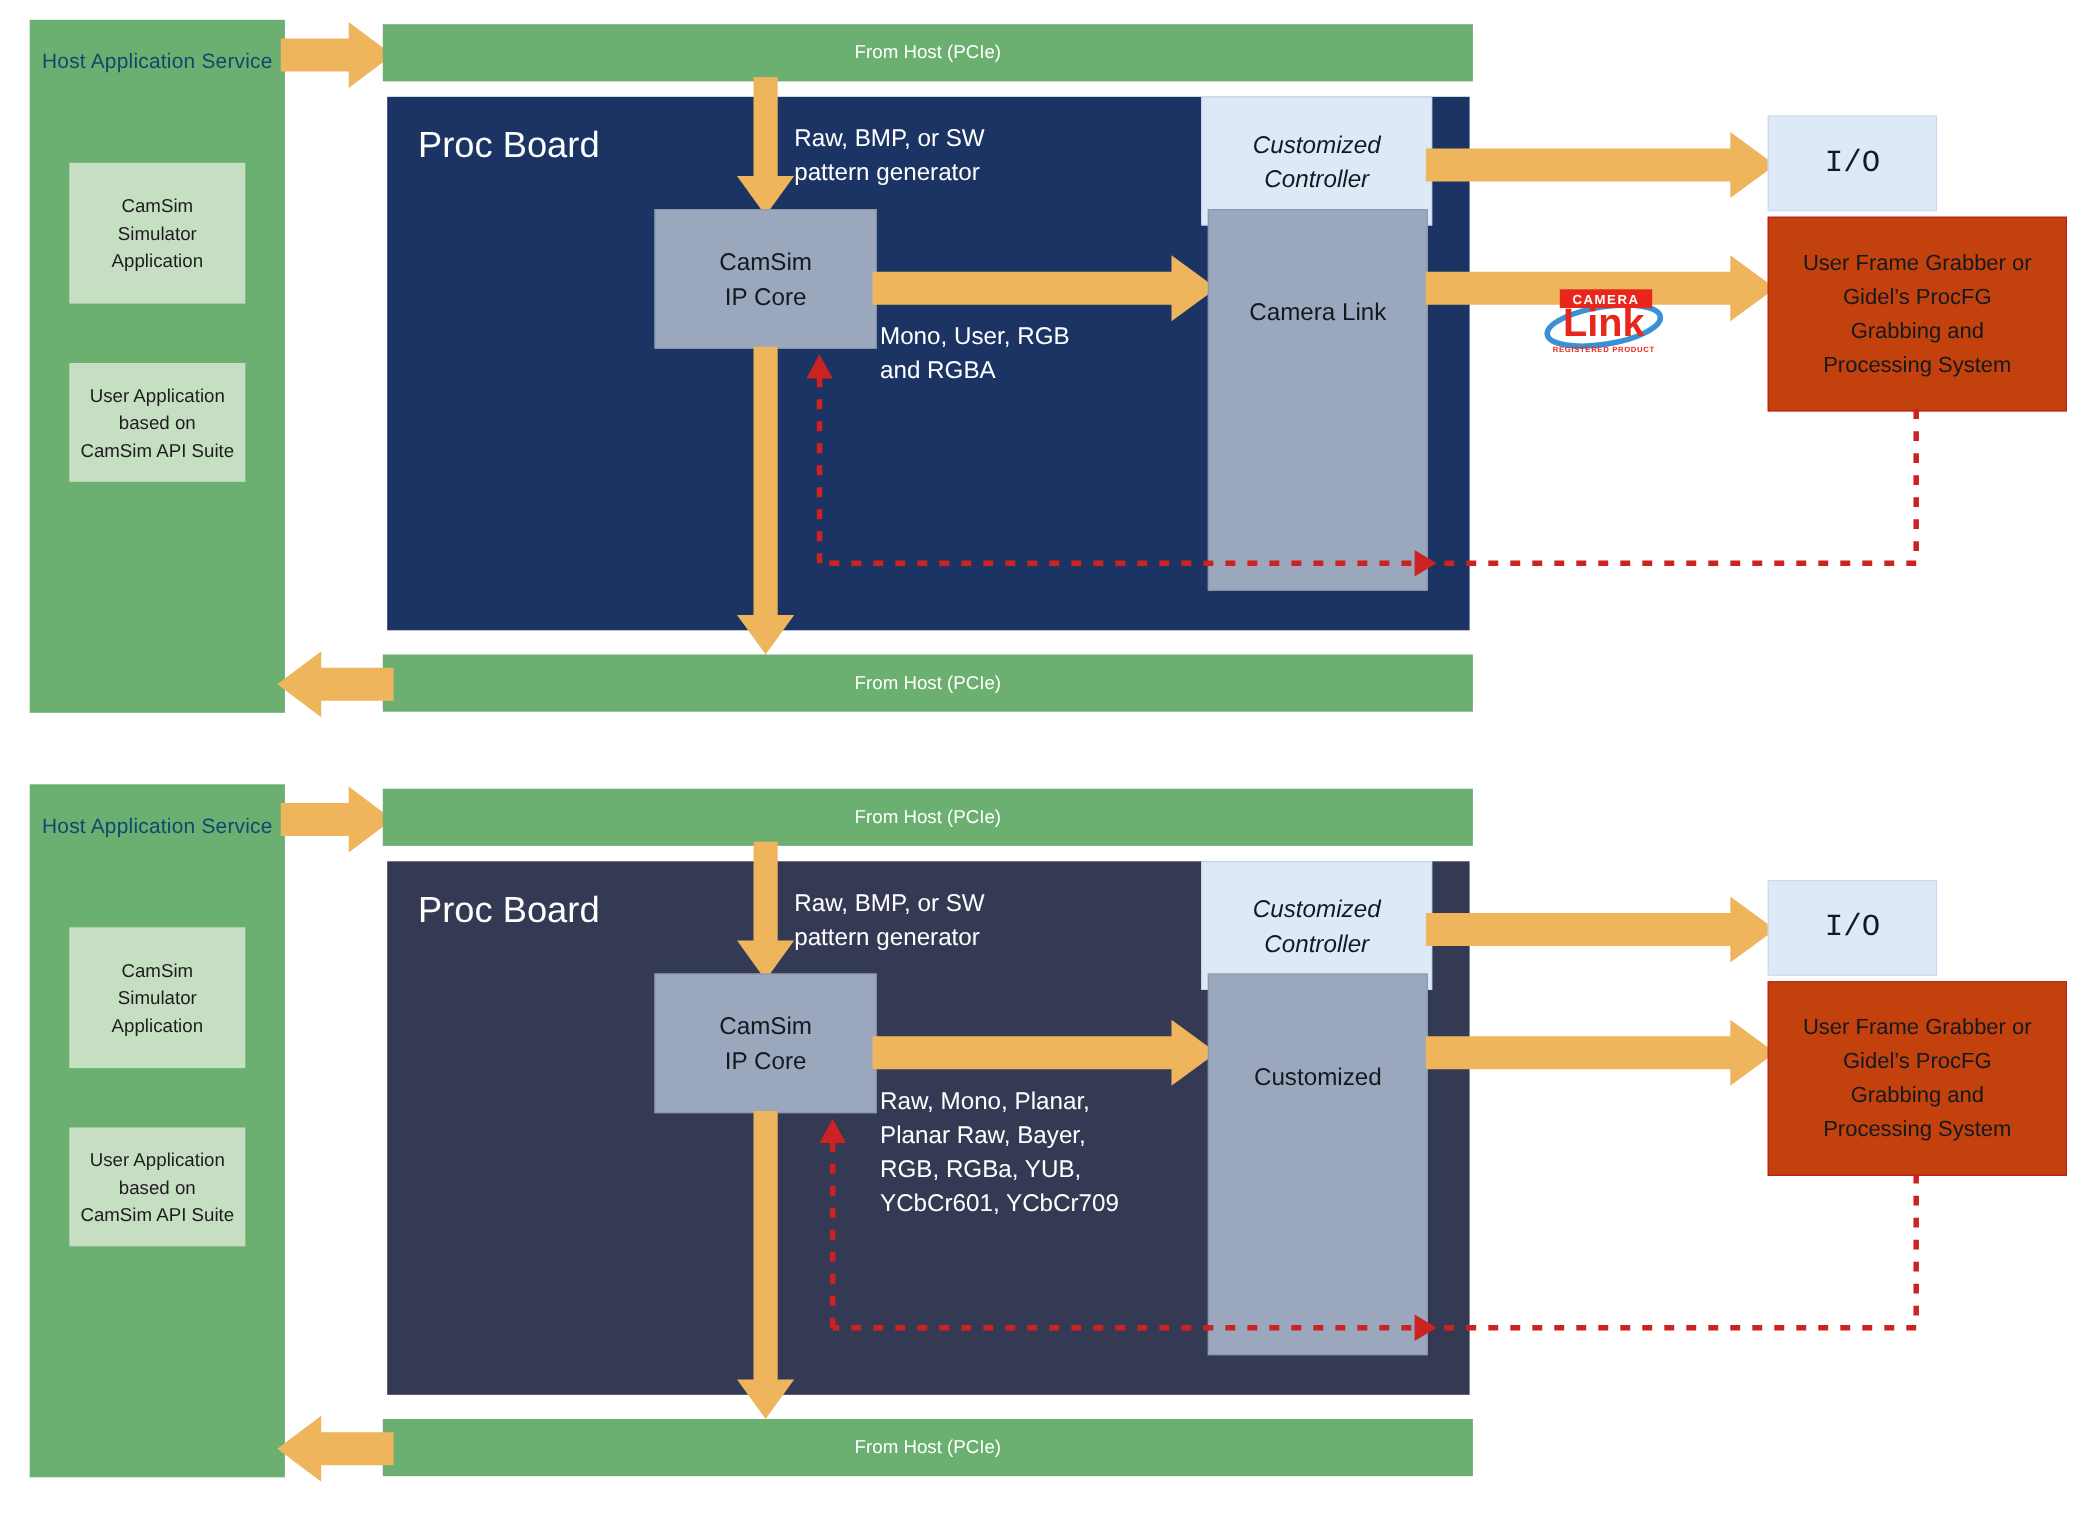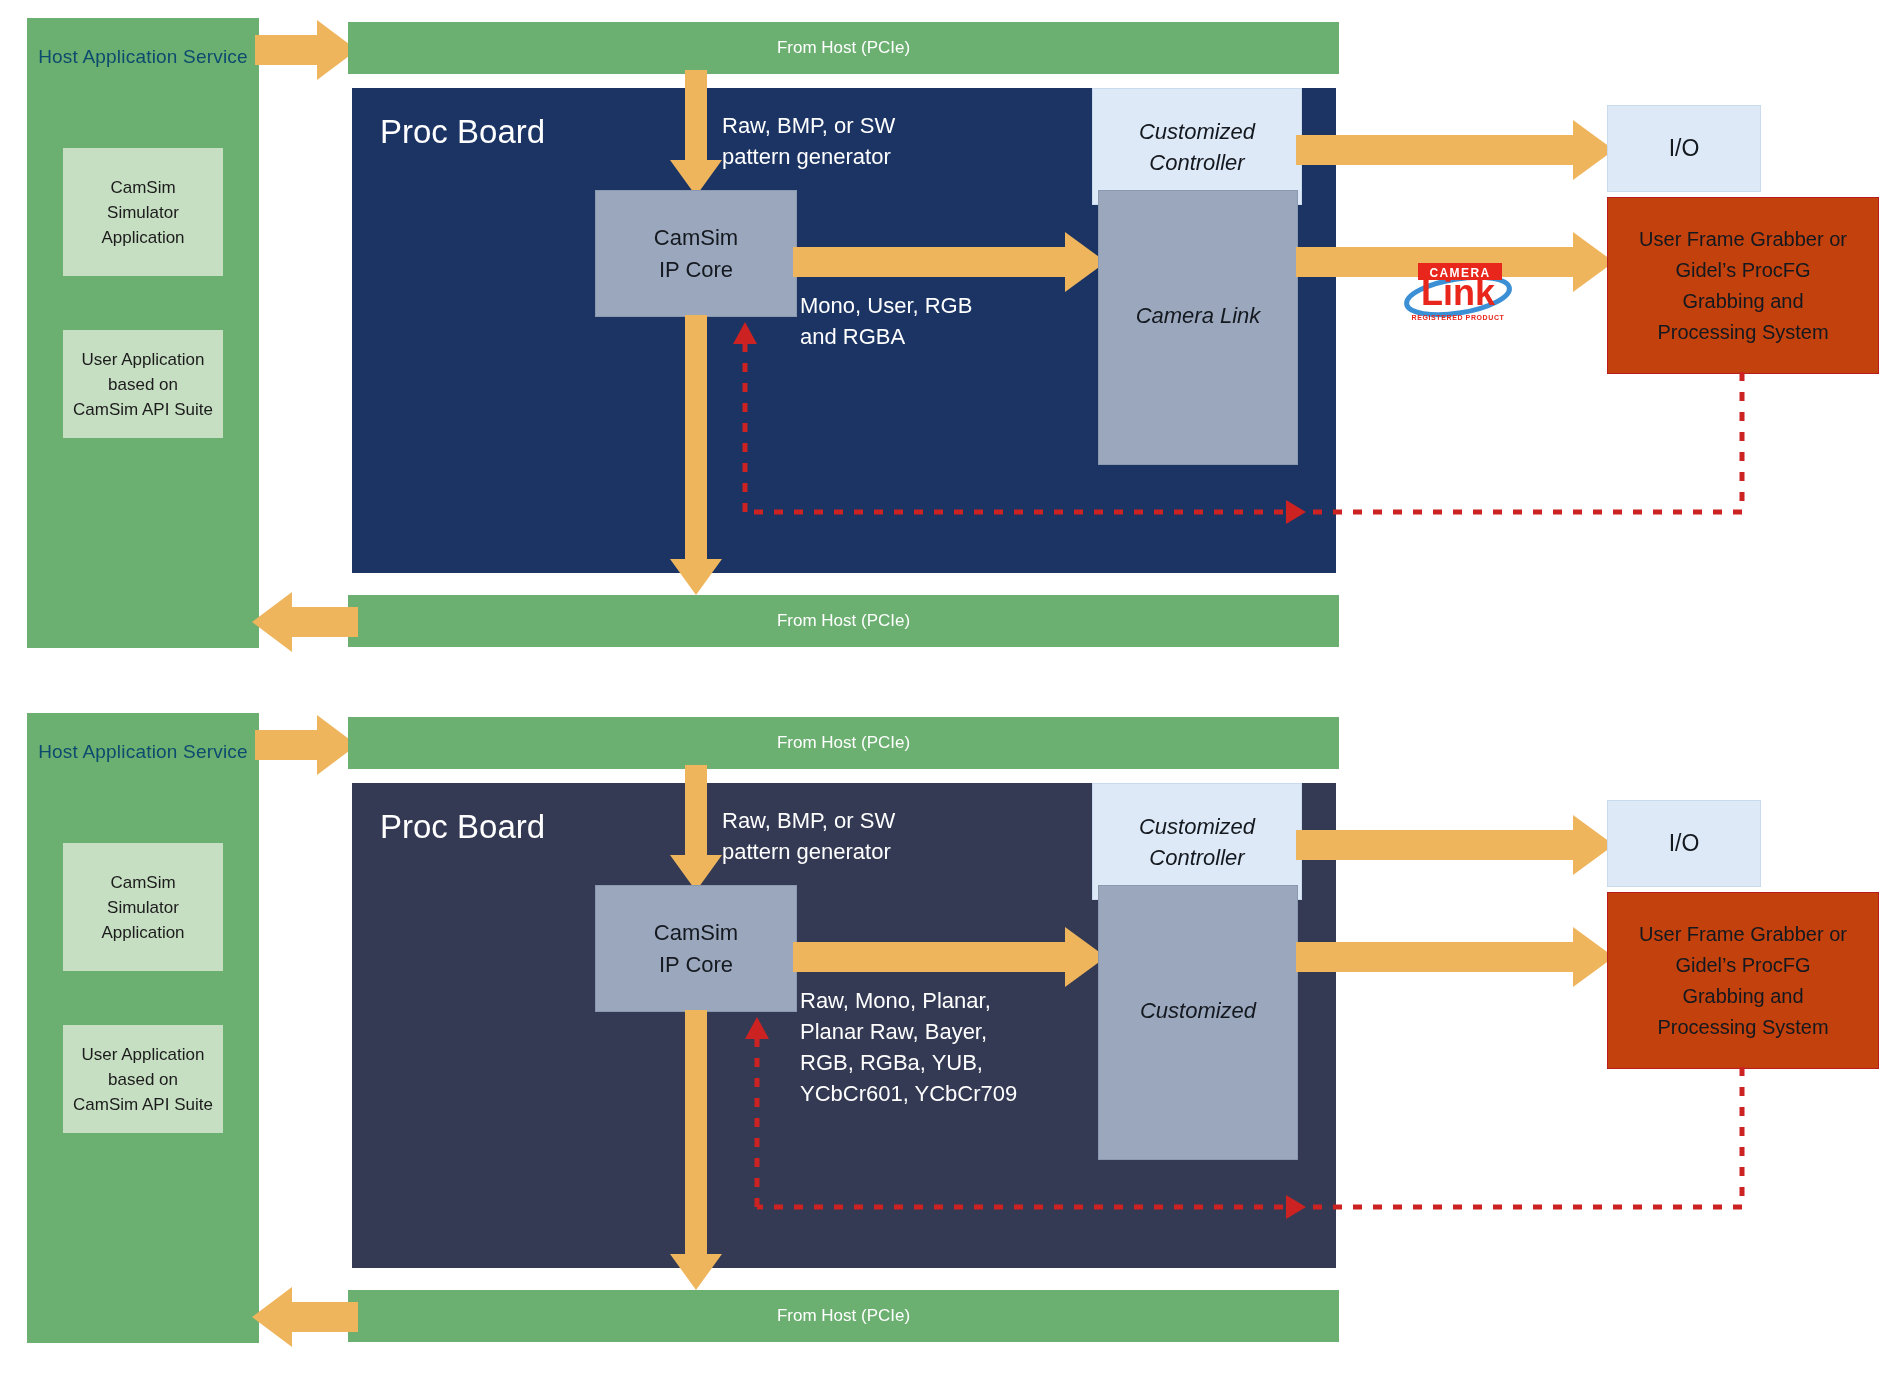--- a/index.html
+++ b/index.html
@@ -33,22 +33,22 @@
   .proc-label{position:absolute;left:28px;top:25px;color:#ffffff;font-size:33px;}
 
   
   .blk{position:absolute;display:flex;align-items:center;justify-content:center;text-align:center;}
   .blk-gray{background:#9aa7bd;border:1px solid #8b99b0;color:#14181f;}
   .blk-lightblue{background:#dde9f7;border:1px solid #c9d9ee;color:#14181f;}
   .blk-slate{background:#c2410c;border:1px solid #b91c1c;color:#14181f;}
 
   .camsim{left:595px;top:190px;width:200px;height:125px;font-size:22px;line-height:32px;}
   .ctrl{left:1092px;top:88px;width:208px;height:115px;font-size:22px;line-height:31px;font-style:italic;}
-  .link-blk{left:1098px;top:190px;width:200px;height:275px;font-size:22px;align-items:flex-start;padding-top:112px;box-sizing:border-box;font-style:italic;}
-  .io-blk{left:1607px;top:105px;width:152px;height:85px;font-size:23px;}
+  .link-blk{left:1098px;top:190px;width:200px;height:347px;font-size:22px;align-items:flex-start;padding-top:80px;box-sizing:border-box;}
+  .io-blk{left:1607px;top:105px;width:152px;height:85px;font-size:28px;font-family:Liberation Mono, monospace;}
   .fg-blk{left:1607px;top:197px;width:270px;height:175px;font-size:20px;line-height:31px;}
 
   
   .vlabel{position:absolute;color:#ffffff;font-size:22px;line-height:31px;white-space:pre-line;}
 
   
   .rdash{position:absolute;}
 </style>
 </head>
 <body>

